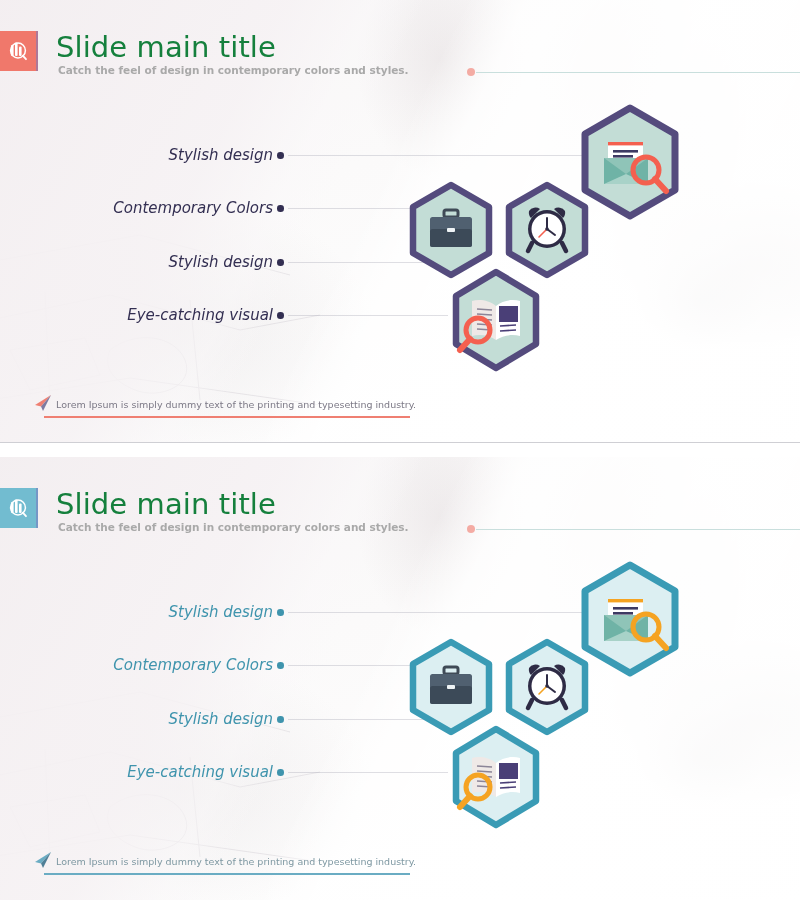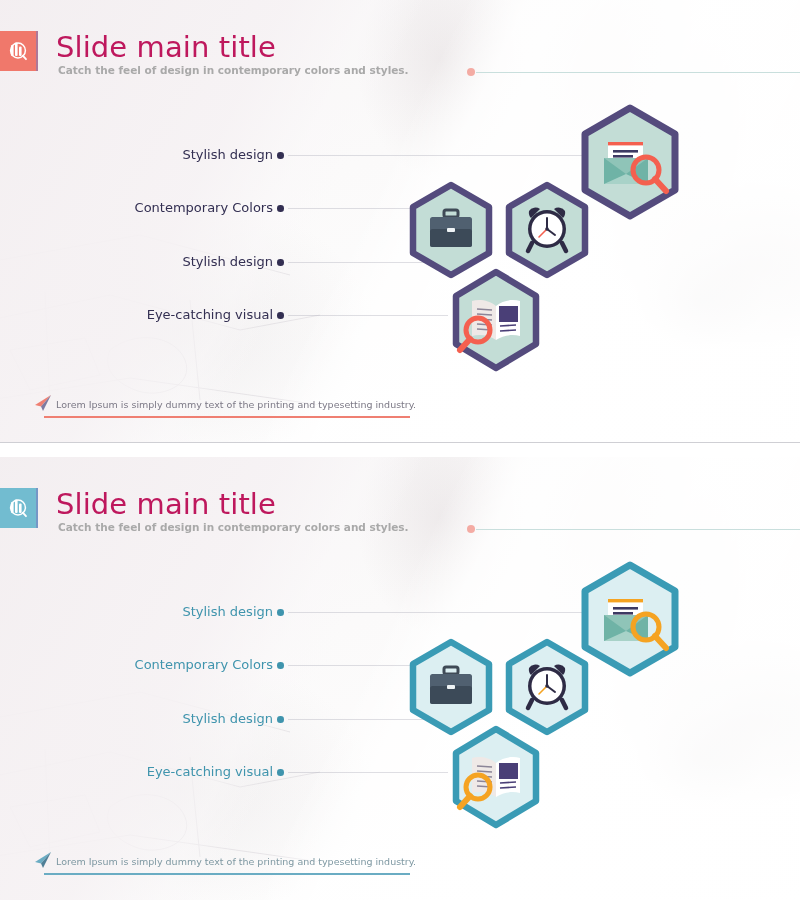--- a/index.html
+++ b/index.html
@@ -56,21 +56,21 @@
     position: absolute; left: 0px; top: 31px;
     width: 38px; height: 40px;
     display: flex; align-items: center; justify-content: center;
     border-right: 2px solid rgba(120,120,190,0.55);
   }
   .logo.coral { background: #f0786b; }
   .logo.teal  { background: #72bcd0; }
 
   .title {
     position: absolute; left: 56px; top: 30px;
-    font-size: 29px; font-weight: 400; color: #be185d;
+    font-size: 29px; font-weight: 400; color: #15803d;
     letter-spacing: .1px; white-space: nowrap;
   }
   .subtitle {
     position: absolute; left: 58px; top: 64px;
     font-size: 10.5px; color: #a9a9a9; letter-spacing: 0px; white-space: nowrap; font-weight: bold;
   }
   .hr-line {
     position: absolute; left: 476px; top: 72px; width: 324px; height: 1px;
     background: #c9dfdd;
   }
@@ -78,21 +78,21 @@
     position: absolute; left: 467px; top: 68px;
     width: 8px; height: 8px; border-radius: 50%;
     background: #f0786b; opacity: .6;
   }
 
   
   .bullets { position: absolute; left: 0; top: 0; width: 800px; height: 100%; }
   .b-row { position: absolute; left: 0; width: 800px; height: 18px; }
   .b-label {
     position: absolute; right: 527px; top: 0;
-    font-size: 13px; white-space: nowrap; line-height: 18px;
+    font-size: 15px; white-space: nowrap; line-height: 18px; font-style: italic;
   }
   .coral .b-label { color: #332f52; }
   .teal  .b-label { color: #3f94ad; }
   .b-dot {
     position: absolute; left: 277px; top: 6px;
     width: 6.5px; height: 6.5px; border-radius: 50%;
   }
   .coral .b-dot { background: #332f52; }
   .teal  .b-dot { background: #3f94ad; }
   .b-line {

